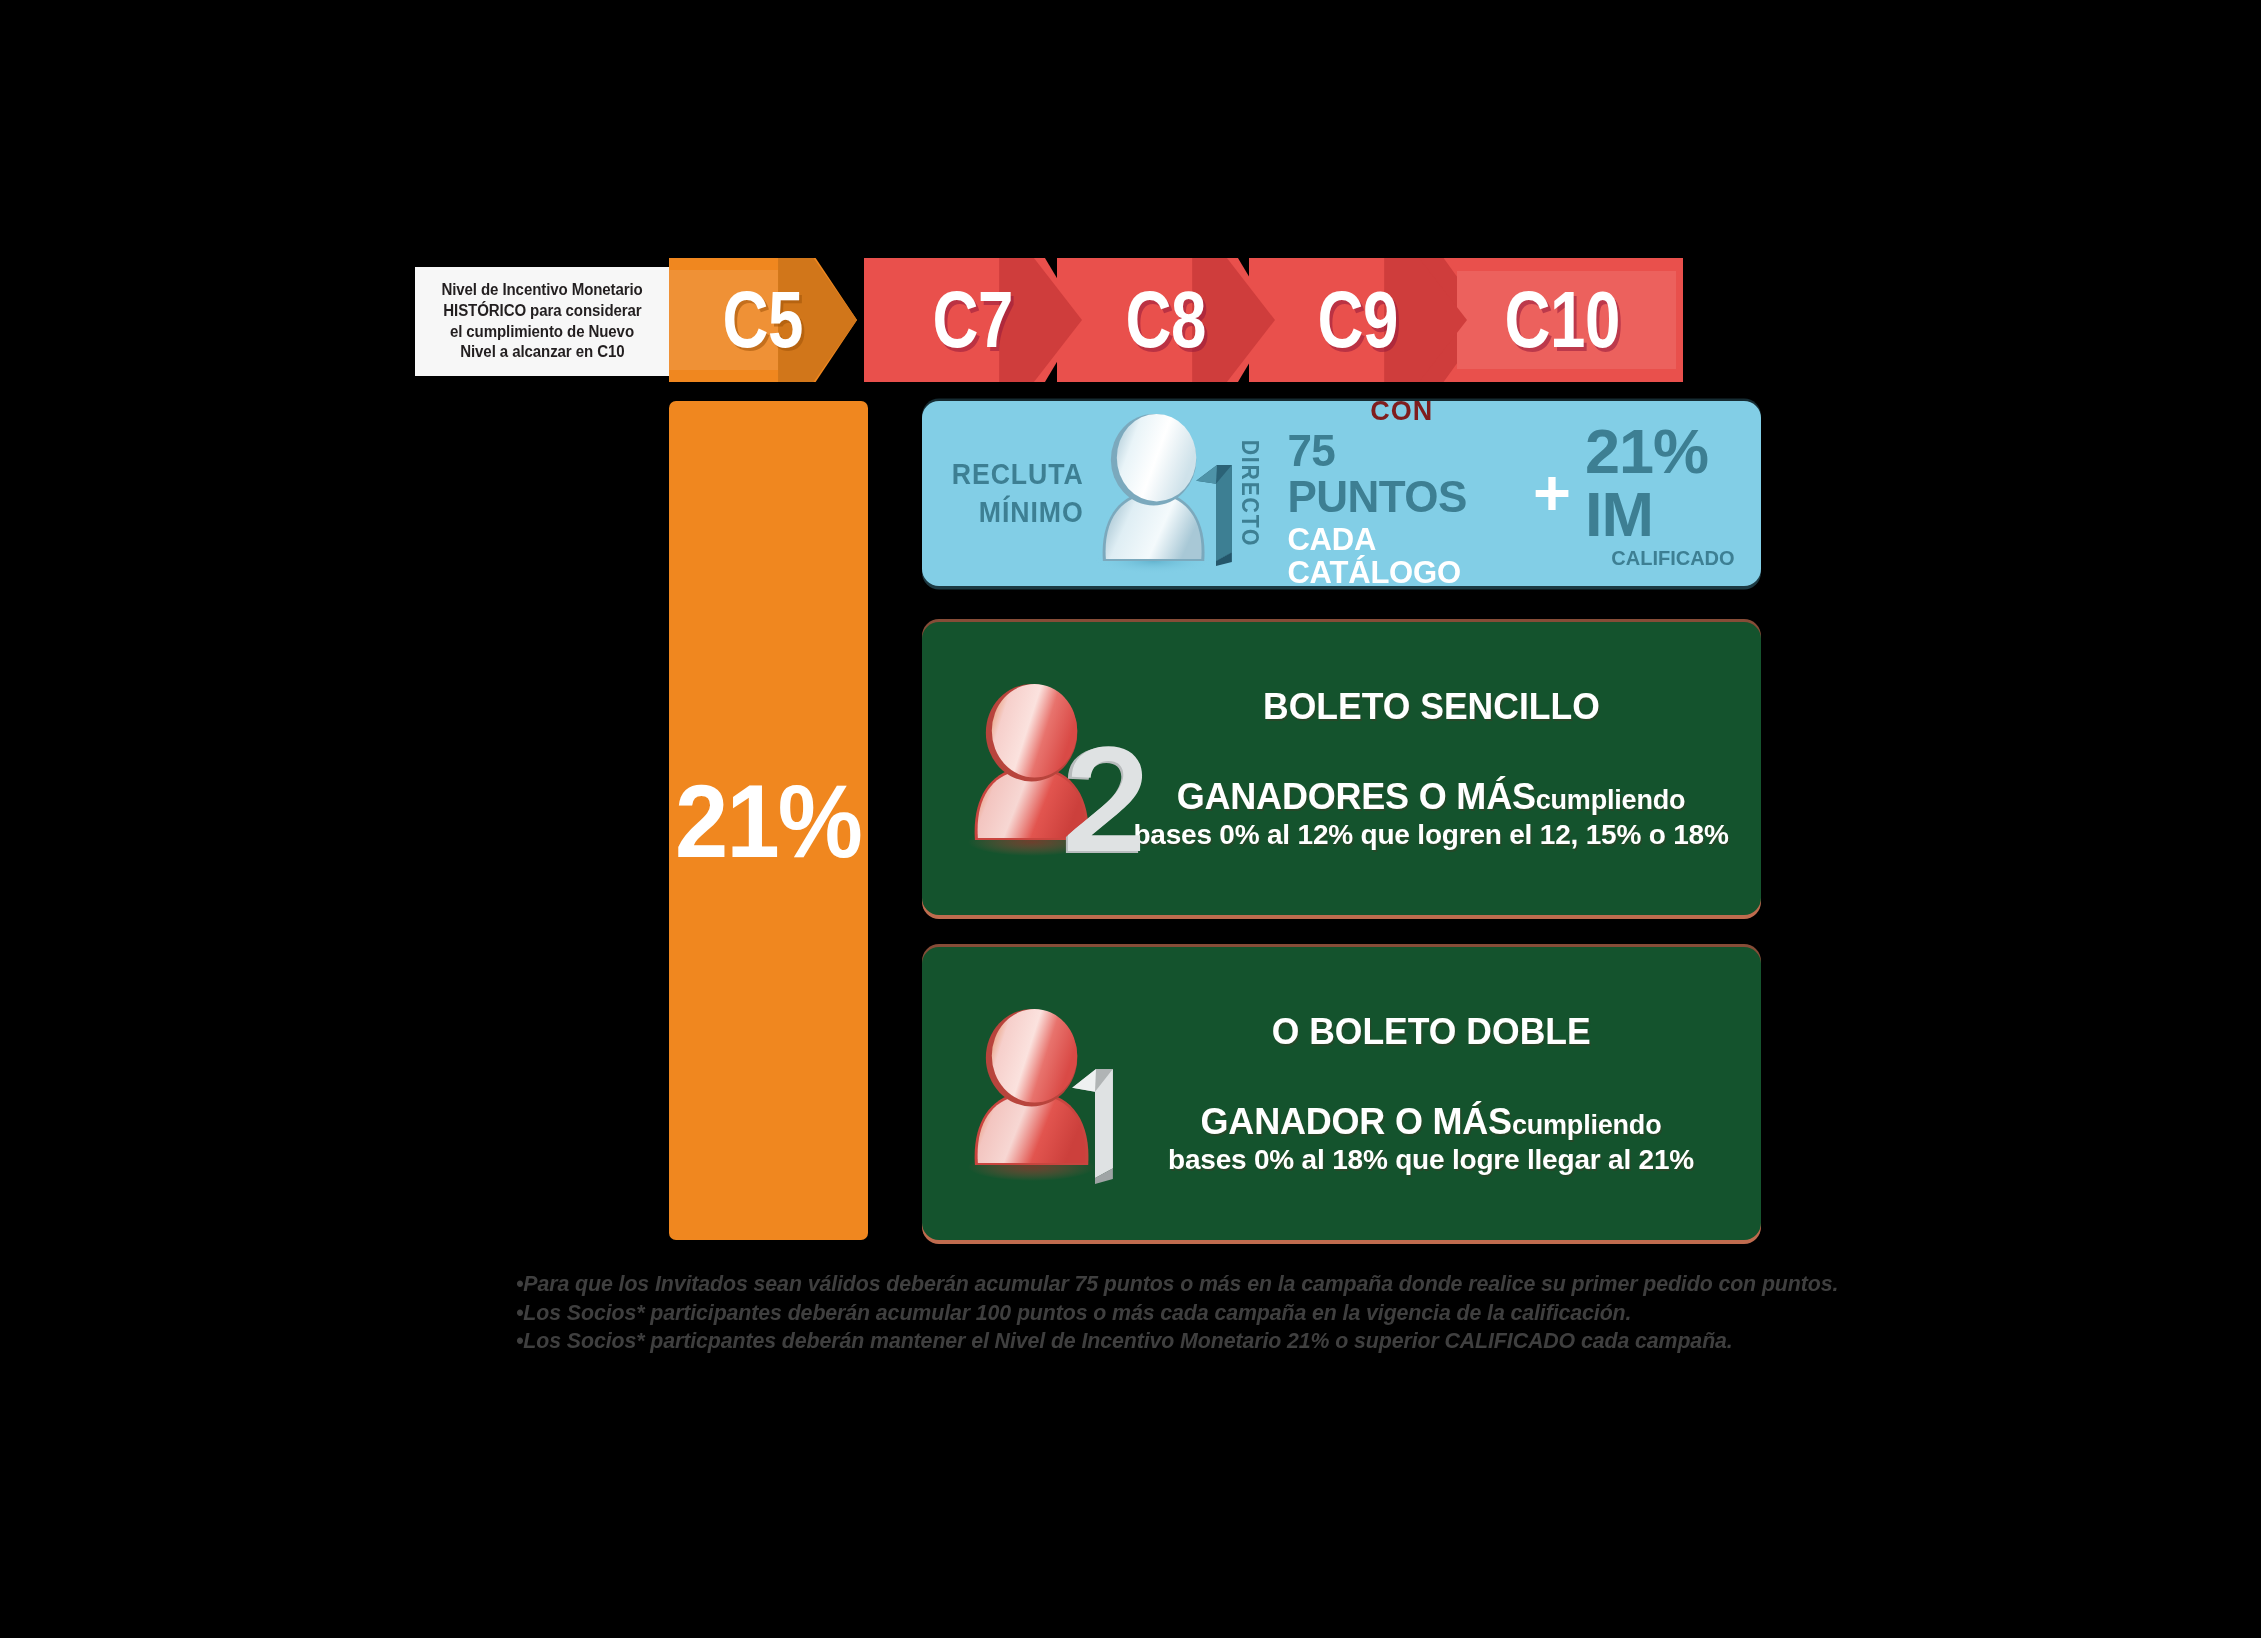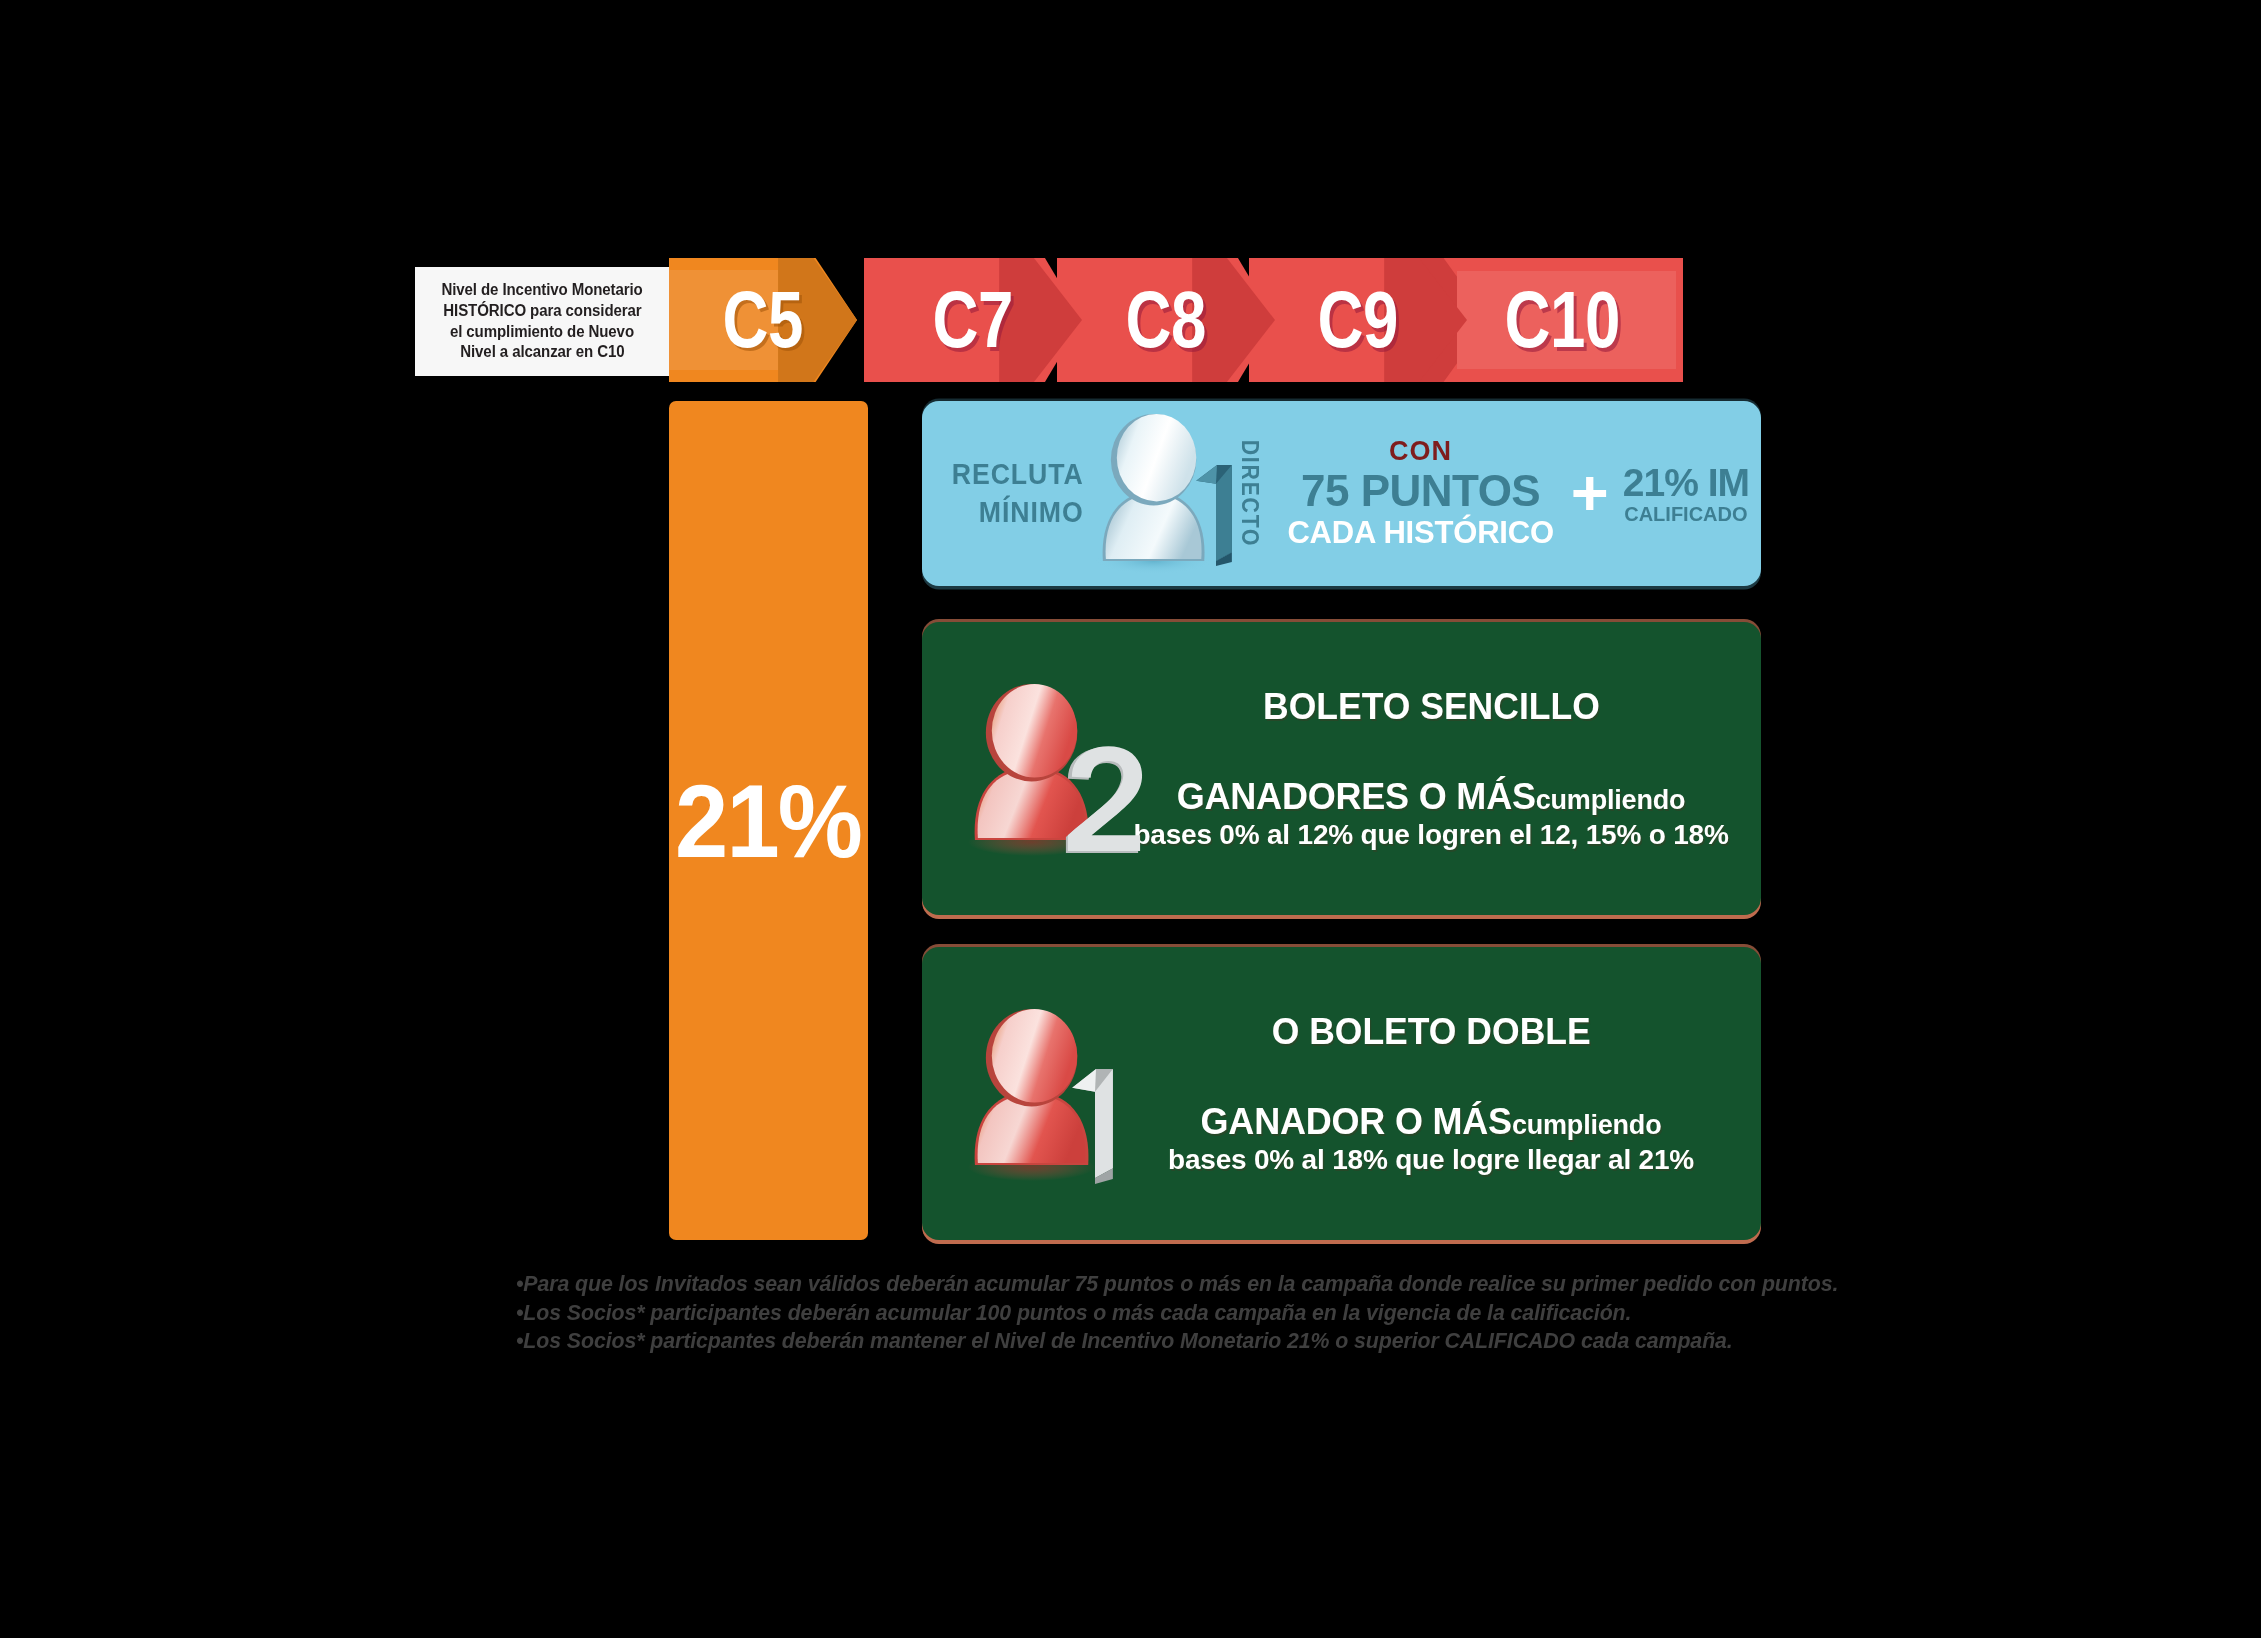--- a/index.html
+++ b/index.html
@@ -226,21 +226,21 @@
   #recruit-im {
     margin-left: 14px;
     display: flex;
     flex-direction: column;
     align-items: center;
     font-family: "Liberation Sans Narrow", "Liberation Sans", sans-serif;
     font-weight: bold;
     color: #3d7f93;
     line-height: 1;
   }
-  #recruit-im .ri-big { font-size: 39px; letter-spacing: -1px; }
+  #recruit-im .ri-big { font-size: 63px; letter-spacing: -1px; }
   #recruit-im .ri-sub { font-size: 20px; letter-spacing: 0px; margin-top: 2px; }
 
   
   .panel-red {
     background: #14532d;
     box-shadow: 0 4px 0 rgba(224,126,92,0.85), 0 -3px 0 rgba(224,126,92,0.6);
     display: flex;
     align-items: center;
   }
   #panel-sencillo { top: 622px; height: 293px; }
@@ -394,21 +394,21 @@
       <polygon points="20,38 62,6 60,44" fill="#4e93a8"></polygon>
       <polygon points="60,200 92,182 92,202 60,210" fill="#24566a"></polygon>
     </svg>
   </div>
 
   <div id="recruit-directo">DIRECTO</div>
 
   <div id="recruit-points">
     <span class="rp-con">CON</span>
     <span class="rp-pts">75 PUNTOS</span>
-    <span class="rp-cat">CADA HISTÓRICO</span>
+    <span class="rp-cat">CADA CATÁLOGO</span>
   </div>
 
   <div id="recruit-plus">+</div>
 
   <div id="recruit-im">
     <span class="ri-big">21% IM</span>
     <span class="ri-sub">CALIFICADO</span>
   </div>
 </div>
 

